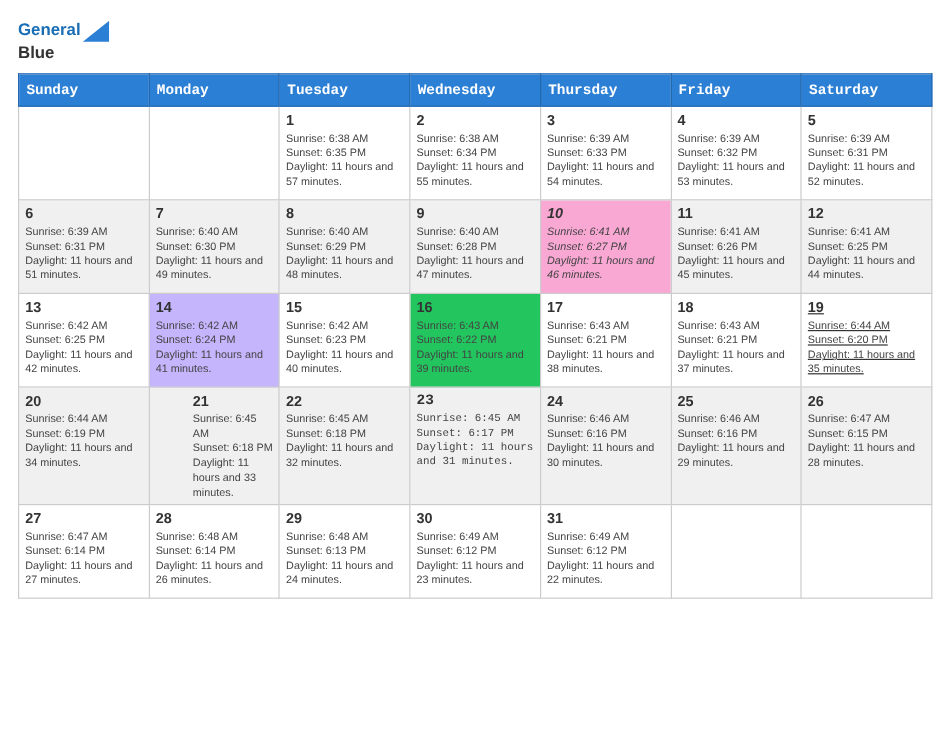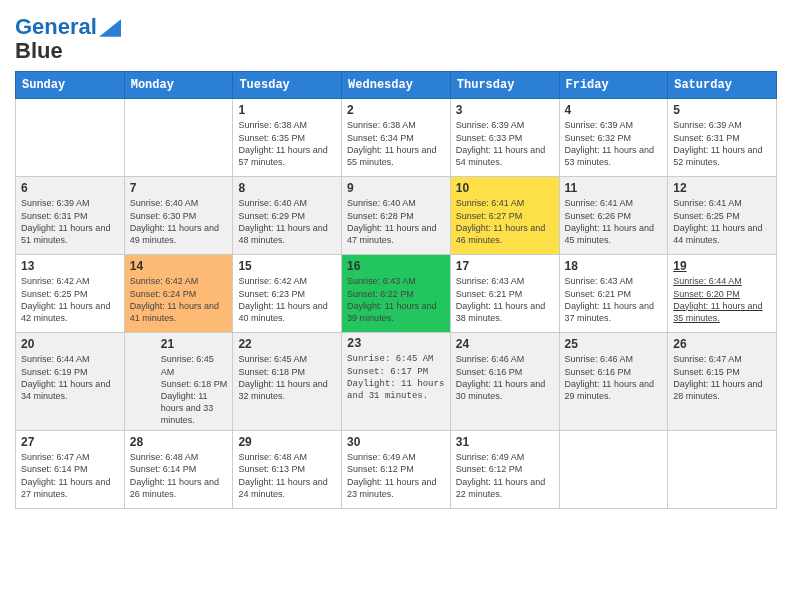--- a/index.html
+++ b/index.html
@@ -21,21 +21,21 @@
       justify-content: space-between;
       align-items: flex-start;
       margin-bottom: 8px;
     }
     .logo {
       display: flex;
       align-items: flex-start;
       margin-top: 5px;
     }
     .logo-text {
-      font-size: 22px;
+      font-size: 14px;
       font-weight: bold;
       color: #333;
       line-height: 1.1;
     }
     .logo-text .blue { color: #1a6eb5; }
     .logo-icon {
       width: 22px;
       height: 18px;
       margin-left: 2px;
       margin-top: 2px;
@@ -167,39 +167,39 @@
             <div class="day-info">Sunrise: 6:40 AM<br>Sunset: 6:30 PM<br>Daylight: 11 hours and 49 minutes.</div>
           </td>
           <td style="background-color: rgb(240, 240, 240);">
             <span class="day-num">8</span>
             <div class="day-info">Sunrise: 6:40 AM<br>Sunset: 6:29 PM<br>Daylight: 11 hours and 48 minutes.</div>
           </td>
           <td style="background-color: rgb(240, 240, 240);">
             <span class="day-num">9</span>
             <div class="day-info">Sunrise: 6:40 AM<br>Sunset: 6:28 PM<br>Daylight: 11 hours and 47 minutes.</div>
           </td>
-          <td style="background-color: #fde047;">
+          <td style="background-color: #f9a8d4; font-style: italic;">
             <span class="day-num">10</span>
             <div class="day-info">Sunrise: 6:41 AM<br>Sunset: 6:27 PM<br>Daylight: 11 hours and 46 minutes.</div>
           </td>
           <td style="background-color: rgb(240, 240, 240);">
             <span class="day-num">11</span>
             <div class="day-info">Sunrise: 6:41 AM<br>Sunset: 6:26 PM<br>Daylight: 11 hours and 45 minutes.</div>
           </td>
           <td style="background-color: rgb(240, 240, 240);">
             <span class="day-num">12</span>
             <div class="day-info">Sunrise: 6:41 AM<br>Sunset: 6:25 PM<br>Daylight: 11 hours and 44 minutes.</div>
           </td>
         </tr>
         <tr>
           <td style="background-color: rgb(255, 255, 255);">
             <span class="day-num">13</span>
             <div class="day-info">Sunrise: 6:42 AM<br>Sunset: 6:25 PM<br>Daylight: 11 hours and 42 minutes.</div>
           </td>
-          <td style="background-color: #fdba74;">
+          <td style="background-color: #c4b5fd;">
             <span class="day-num">14</span>
             <div class="day-info">Sunrise: 6:42 AM<br>Sunset: 6:24 PM<br>Daylight: 11 hours and 41 minutes.</div>
           </td>
           <td style="background-color: rgb(255, 255, 255);">
             <span class="day-num">15</span>
             <div class="day-info">Sunrise: 6:42 AM<br>Sunset: 6:23 PM<br>Daylight: 11 hours and 40 minutes.</div>
           </td>
           <td style="background-color: #22c55e;">
             <span class="day-num">16</span>
             <div class="day-info">Sunrise: 6:43 AM<br>Sunset: 6:22 PM<br>Daylight: 11 hours and 39 minutes.</div>

